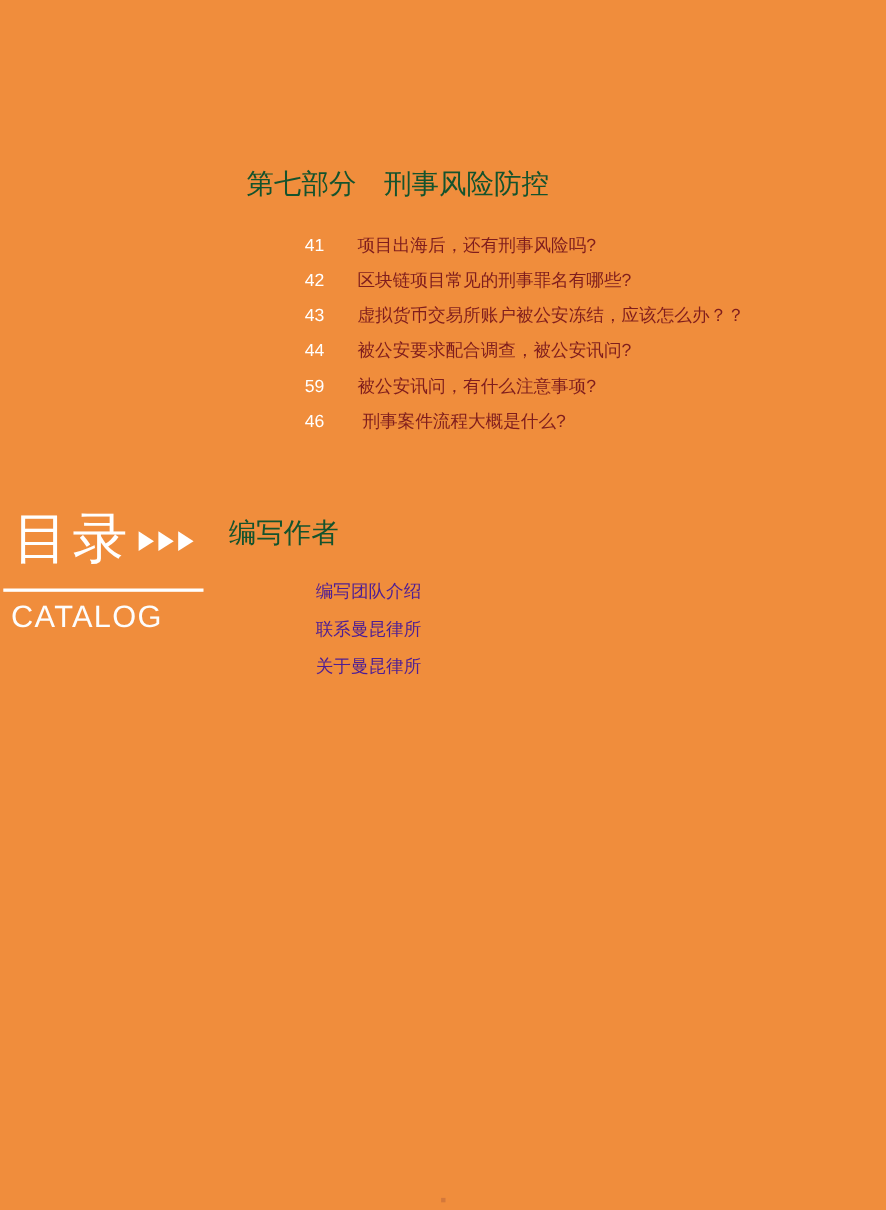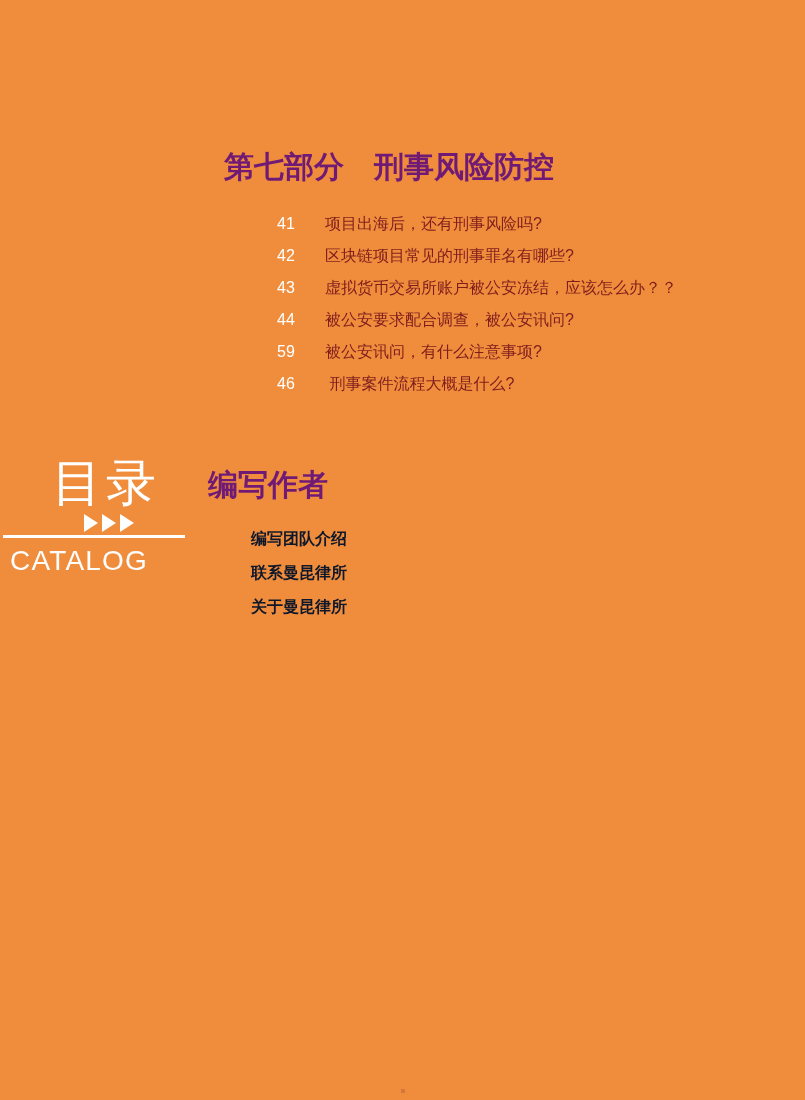--- a/index.html
+++ b/index.html
@@ -27,21 +27,20 @@
     position: absolute;
     left: 0;
     top: 458px;
     width: 200px;
   }
   #catalog-title-row {
     display: flex;
     align-items: center;
     padding-left: 12px;
     height: 62px;
-    flex-direction: column;
   }
   #catalog-title-cn {
     font-size: 50px;
     line-height: 1;
     font-weight: 400;
     letter-spacing: 4px;
     color: #ffffff;
     white-space: nowrap;
   }
   #catalog-arrows {
@@ -79,24 +78,24 @@
   }
 
   
   #section-seven {
     position: absolute;
     left: 224px;
     top: 152px;
     width: 560px;
   }
   .section-heading {
-    font-size: 30px;
+    font-size: 25px;
     line-height: 30px;
-    color: #701a75;
-    font-weight: 700;
+    color: #14532d;
+    font-weight: 400;
     white-space: pre;
   }
   #section-seven-list {
     margin-top: 26px;
   }
   .toc-row {
     display: flex;
     align-items: flex-end;
     height: 32px;
   }
@@ -125,25 +124,25 @@
     width: 560px;
   }
   #authors-list {
     margin-top: 22px;
   }
   .author-row {
     height: 34px;
   }
   .author-text {
     display: inline-block;
-    margin-left: 43px;
+    margin-left: 79px;
     font-size: 16px;
     line-height: 34px;
-    color: #0f172a;
-    font-weight: 700;
+    color: #4c1d95;
+    font-weight: 400;
     white-space: pre;
   }
 
   
   #bottom-dot {
     position: absolute;
     left: 401px;
     top: 1089px;
     width: 4px;
     height: 4px;

